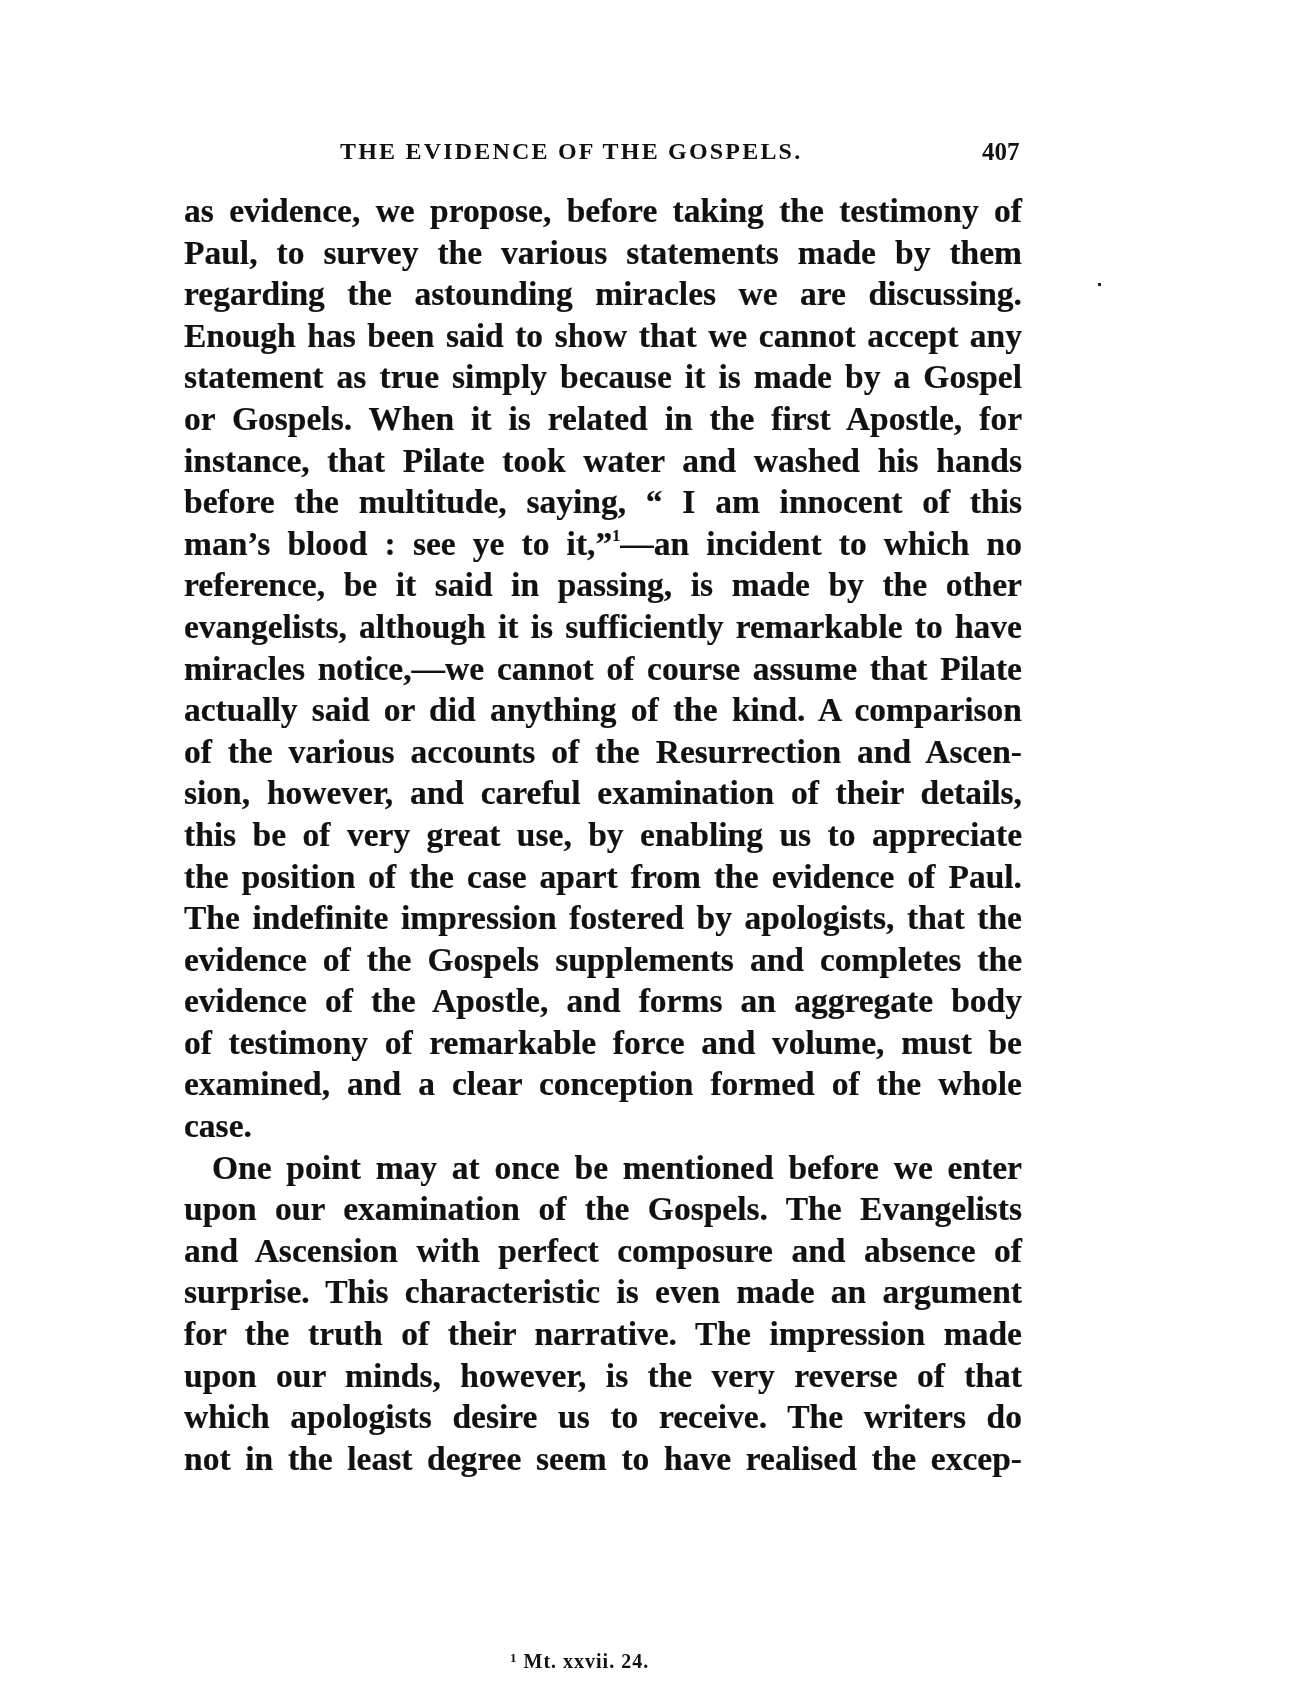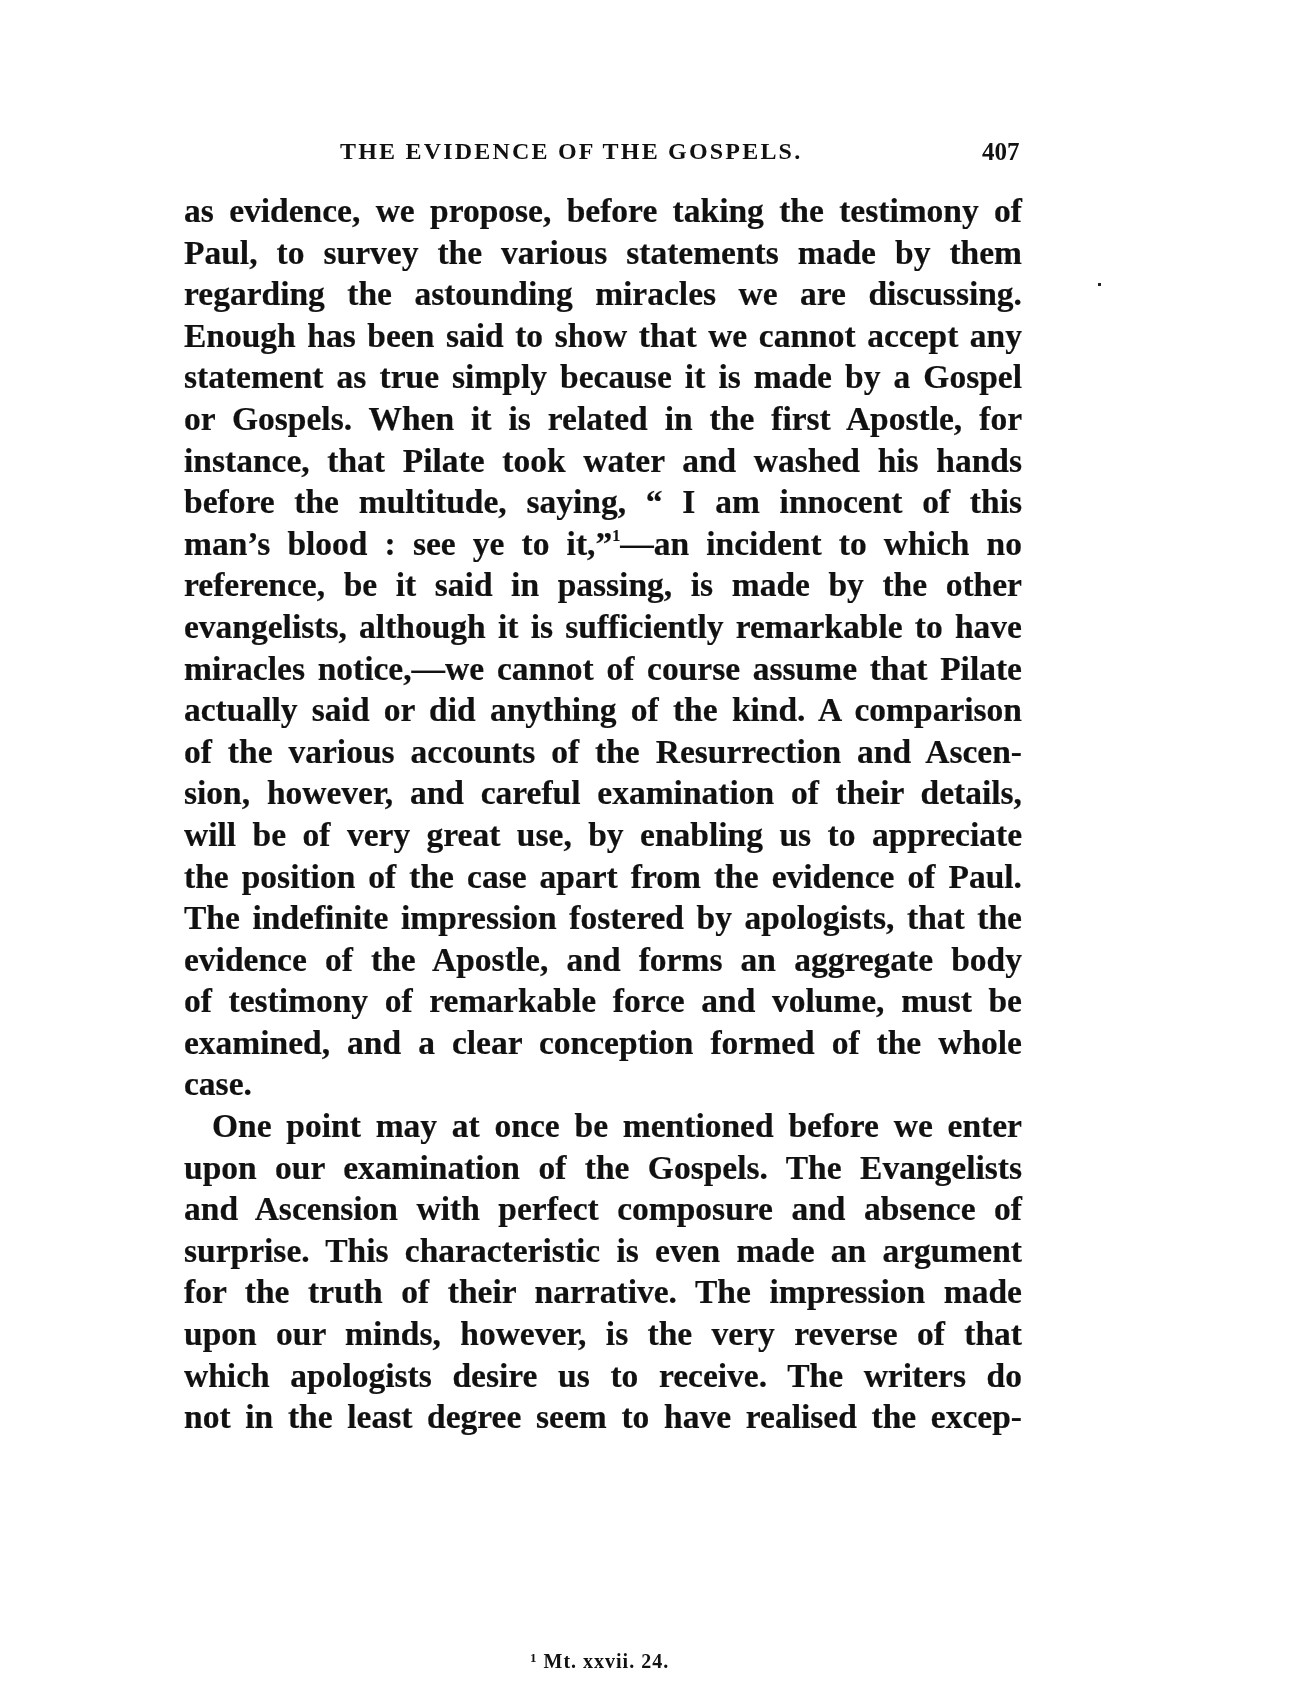--- a/index.html
+++ b/index.html
@@ -67,21 +67,21 @@
       padding-left: 28px;
     }
     sup.fnref {
       font-size: 16px;
       vertical-align: 14px;
       line-height: 0;
     }
     .footnote {
       position: absolute;
       top: 1650px;
-      left: 530px;
+      left: 510px;
       font-size: 20px;
       font-weight: bold;
       letter-spacing: 1px;
       white-space: nowrap;
     }
     .footnote .marker {
       font-size: 13px;
       vertical-align: 6px;
       margin-right: 6px;
     }
@@ -116,23 +116,24 @@
     <span class="line">or Gospels. When it is related in the first Apostle, for</span>
     <span class="line">instance, that Pilate took water and washed his hands</span>
     <span class="line">before the multitude, saying, “ I am innocent of this</span>
     <span class="line"><span>man’s blood : see ye to it,”</span><sup class="fnref">1</sup><span>—an incident to which no</span></span>
     <span class="line">reference, be it said in passing, is made by the other</span>
     <span class="line">evangelists, although it is sufficiently remarkable to have</span>
     <span class="line">miracles notice,—we cannot of course assume that Pilate</span>
     <span class="line">actually said or did anything of the kind. A comparison</span>
     <span class="line">of the various accounts of the Resurrection and Ascen-</span>
     <span class="line">sion, however, and careful examination of their details,</span>
-    <span class="line">will be of very great use, by enabling us to appreciate</span>
+    <span class="line">this be of very great use, by enabling us to appreciate</span>
     <span class="line">the position of the case apart from the evidence of Paul.</span>
     <span class="line">The indefinite impression fostered by apologists, that the</span>
+    <span class="line">evidence of the Gospels supplements and completes the</span>
     <span class="line">evidence of the Apostle, and forms an aggregate body</span>
     <span class="line">of testimony of remarkable force and volume, must be</span>
     <span class="line">examined, and a clear conception formed of the whole</span>
     <span class="line last">case.</span>
 
     <span class="line indent">One point may at once be mentioned before we enter</span>
     <span class="line">upon our examination of the Gospels. The Evangelists</span>
     <span class="line">and Ascension with perfect composure and absence of</span>
     <span class="line">surprise. This characteristic is even made an argument</span>
     <span class="line">for the truth of their narrative. The impression made</span>

